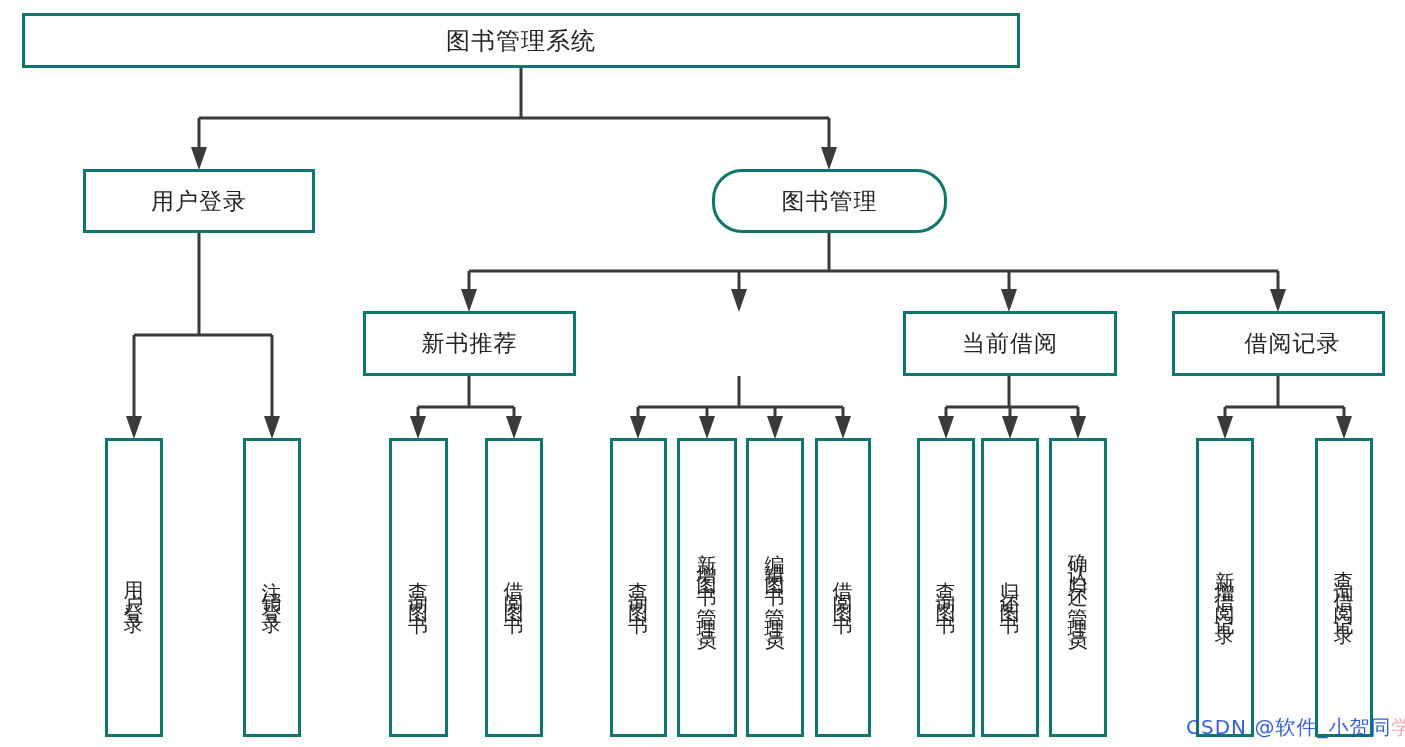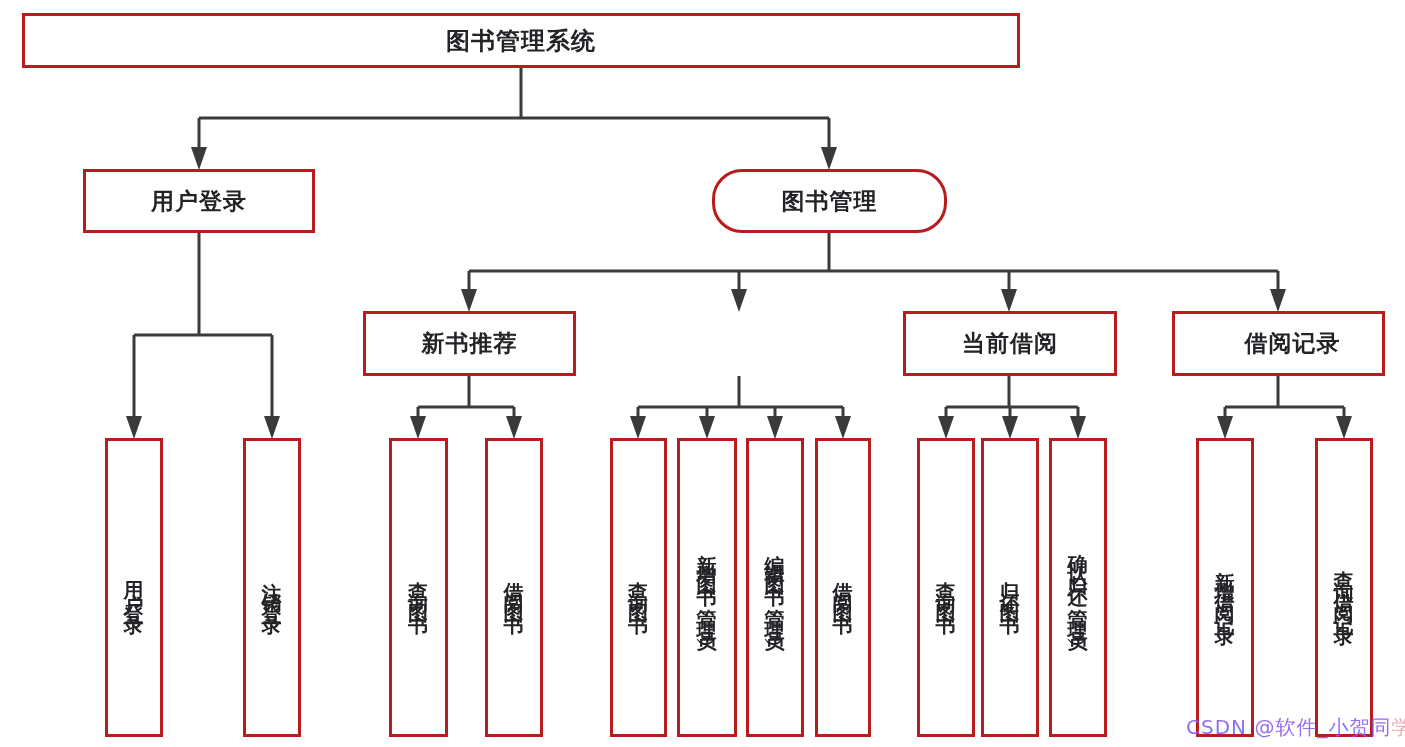--- a/index.html
+++ b/index.html
@@ -8,25 +8,24 @@
     width:1405px;height:747px;
     background:#ffffff;
     font-family:"DejaVu Sans","Liberation Sans",sans-serif;
     color:#222326;
     overflow:hidden;
   }
   #connectors{position:absolute;left:0;top:0;z-index:1;}
   .node{
     position:absolute;
     box-sizing:border-box;
-    border:3px solid #b91c1c;
+    border:3px solid #0f766e;
     background:#ffffff;
     display:flex;align-items:center;justify-content:center;
     z-index:2;
-    font-weight:bold;
   }
   .hnode{font-size:23px;letter-spacing:1px;}
   .root{font-size:24px;}
   .vnode span{
     writing-mode:vertical-rl;
     text-orientation:mixed;
     font-size:20px;
     letter-spacing:11px;
     line-height:1;
     white-space:nowrap;
@@ -139,16 +138,16 @@
   </div>
 
   <div class="node vnode" style="left:1196px;top:438px;width:58px;height:299px;">
     <span>新增借阅记录</span>
   </div>
   <div class="node vnode" style="left:1315px;top:438px;width:58px;height:299px;">
     <span>查询借阅记录</span>
   </div>
 
   <div id="watermark">
-    <span style="color:#8b5cf6;">CSDN @软件_小贺同</span><span style="color:#e6a4ad;">学</span>
+    <span style="color:#1d4ed8;">CSDN @软件_小贺同</span><span style="color:#e6a4ad;">学</span>
   </div>
 
 </div>
 
 </body></html>

